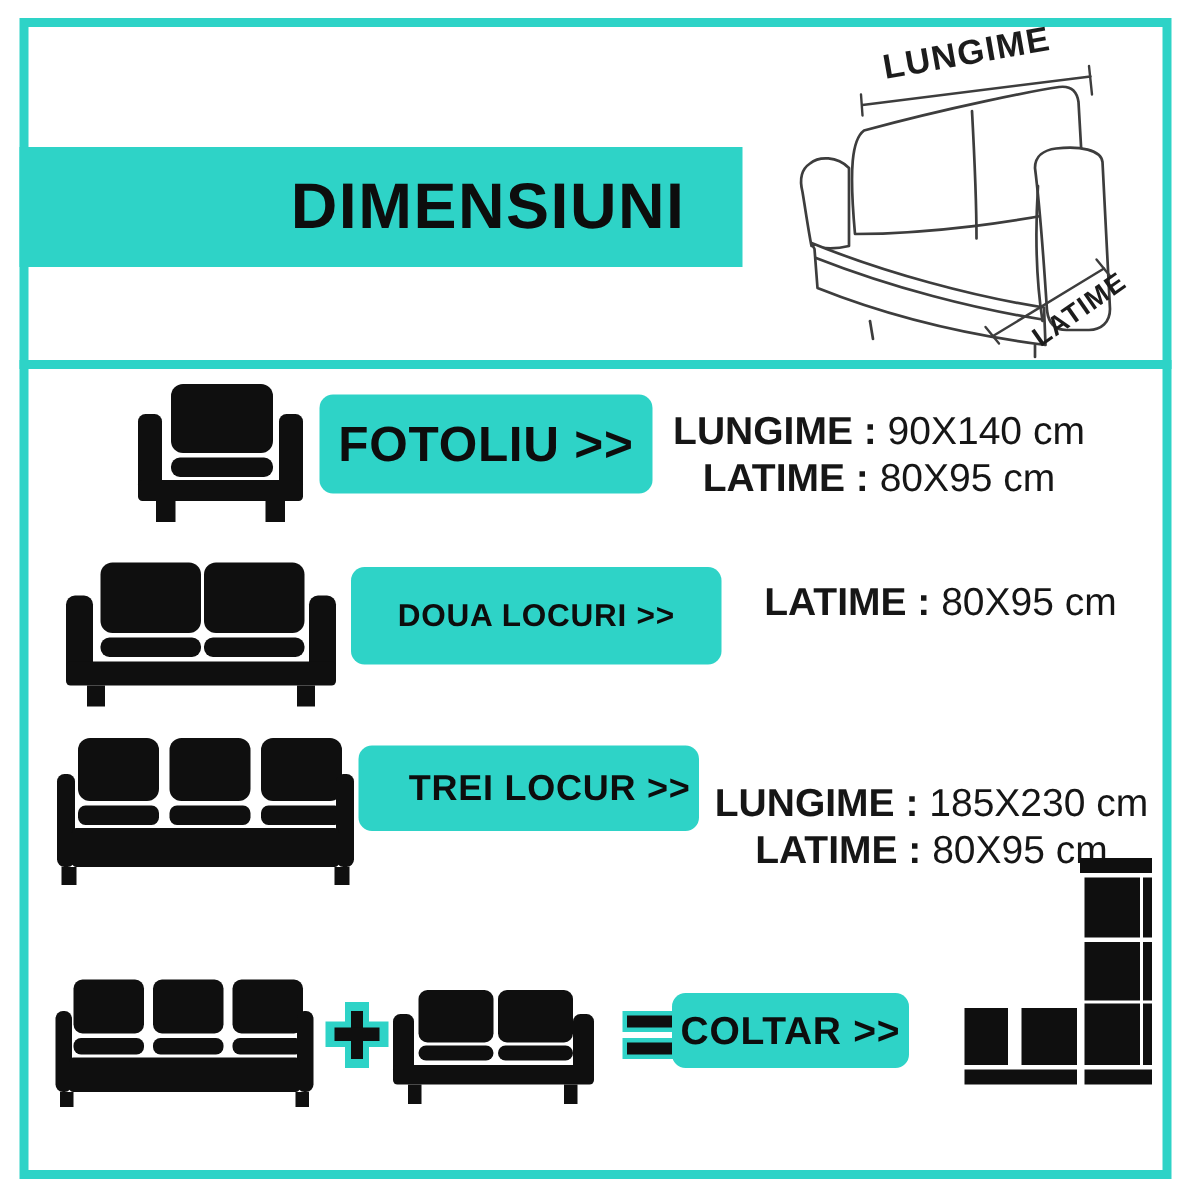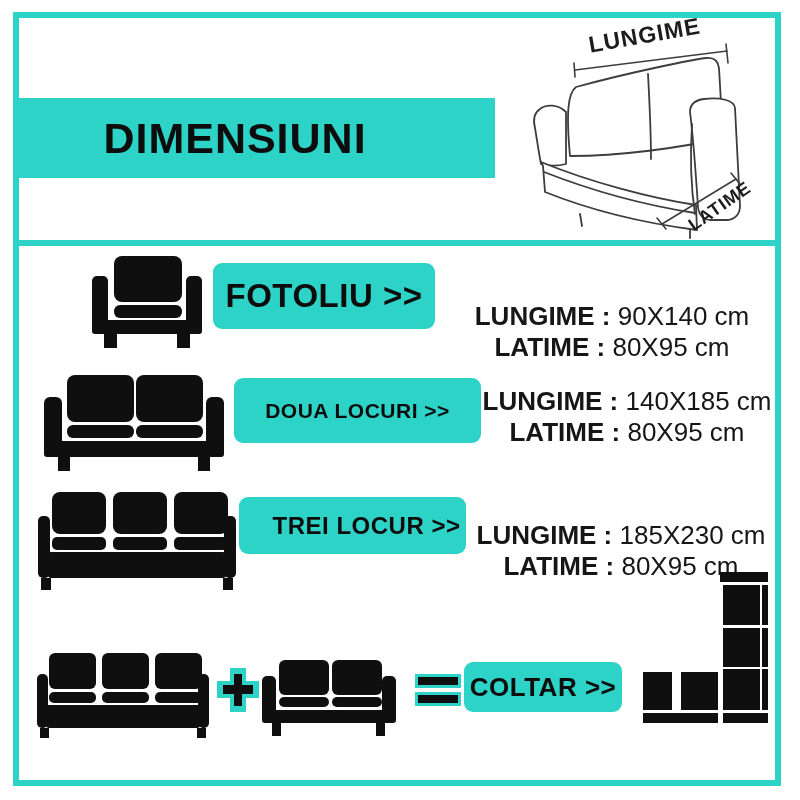--- a/index.html
+++ b/index.html
@@ -8,46 +8,46 @@
   .stage { position:relative; width:800px; height:800px; background:#fff; }
 
   
   .frame { position:absolute; left:13px; top:12px; width:768px; height:774px;
     border:6px solid #2ed3c7; }
   .divider { position:absolute; left:13px; top:240px; width:768px; height:6px;
     background:#2ed3c7; }
 
   
   .banner { position:absolute; left:13px; top:98px; width:482px; height:80px;
-    background:#2ed3c7; display:flex; align-items:center; justify-content:center;
+    background:#2ed3c7; display:flex; align-items:center; justify-content:flex-end;
     padding-right:38px; }
   .banner h1 { font-size:43px; font-weight:800; color:#0d0d0d; letter-spacing:1px; }
 
   
   .sketch { position:absolute; left:500px; top:16px; width:278px; height:224px; }
   .measure-label { position:absolute; color:#1c1c1c; font-weight:700;
     white-space:nowrap; }
   .lungime-label { left:588px; top:22px; font-size:23px; letter-spacing:1px;
     transform:rotate(-10deg); }
   .latime-label { left:684px; top:196px; font-size:18px; letter-spacing:1px;
     transform:rotate(-35deg); }
 
   
   .chip { position:absolute; background:#2ed3c7; border-radius:9px; color:#0d0d0d;
     display:flex; align-items:center; justify-content:center; font-weight:800;
     white-space:nowrap; letter-spacing:0.5px; }
   .chip-fotoliu { left:213px; top:263px; width:222px; height:66px; font-size:33px; }
   .chip-doua    { left:234px; top:378px; width:247px; height:65px; font-size:21px; }
   .chip-trei    { left:239px; top:497px; width:227px; height:57px; font-size:24px;padding-left:28px; }
-  .chip-coltar  { left:464px; top:662px; width:158px; height:50px; font-size:26px; }
+  .chip-coltar  { left:448px; top:662px; width:158px; height:50px; font-size:26px; }
 
   
   .dims { position:absolute; width:300px; text-align:center; color:#161616;
     font-size:26px; line-height:31px; white-space:nowrap; }
-  .dims-1 { left:462px; top:272px;margin-top:29px; }
+  .dims-1 { left:436px; top:272px; }
   .dims-2 { left:477px; top:386px; }
   .dims-3 { left:471px; top:520px; }
   .dim-label { font-weight:700; }
   .dim-value { font-weight:400; }
 
   
   .icon { position:absolute; }
   .pc { position:absolute; background:#0f0f0f; }
   .r8 { border-radius:8px; } .r6 { border-radius:6px; }
   .r5 { border-radius:5px; } .r3 { border-radius:3px; }
@@ -125,24 +125,20 @@
     <div class="pc r6" style="left:0;top:22px;width:18px;height:58px;"></div>
     <div class="pc r6" style="left:162px;top:22px;width:18px;height:58px;"></div>
     <div class="pc r3" style="left:0;top:66px;width:180px;height:16px;"></div>
     <div class="pc" style="left:14px;top:82px;width:12px;height:14px;"></div>
     <div class="pc" style="left:154px;top:82px;width:12px;height:14px;"></div>
   </div>
   <div class="chip chip-doua">
     <span>DOUA LOCURI &gt;&gt;</span>
   </div>
   <div class="dims dims-2">
-    <div>
-      <span class="dim-label">LUNGIME :</span>
-      <span class="dim-value">140X185 cm</span>
-    </div>
     <div>
       <span class="dim-label">LATIME :</span>
       <span class="dim-value">80X95 cm</span>
     </div>
   </div>
 
   <div class="icon" style="left:38px;top:492px;width:198px;height:98px;">
     <div class="pc r8" style="left:14px;top:0;width:54px;height:42px;"></div>
     <div class="pc r8" style="left:75px;top:0;width:54px;height:42px;"></div>
     <div class="pc r8" style="left:136px;top:0;width:54px;height:42px;"></div>

